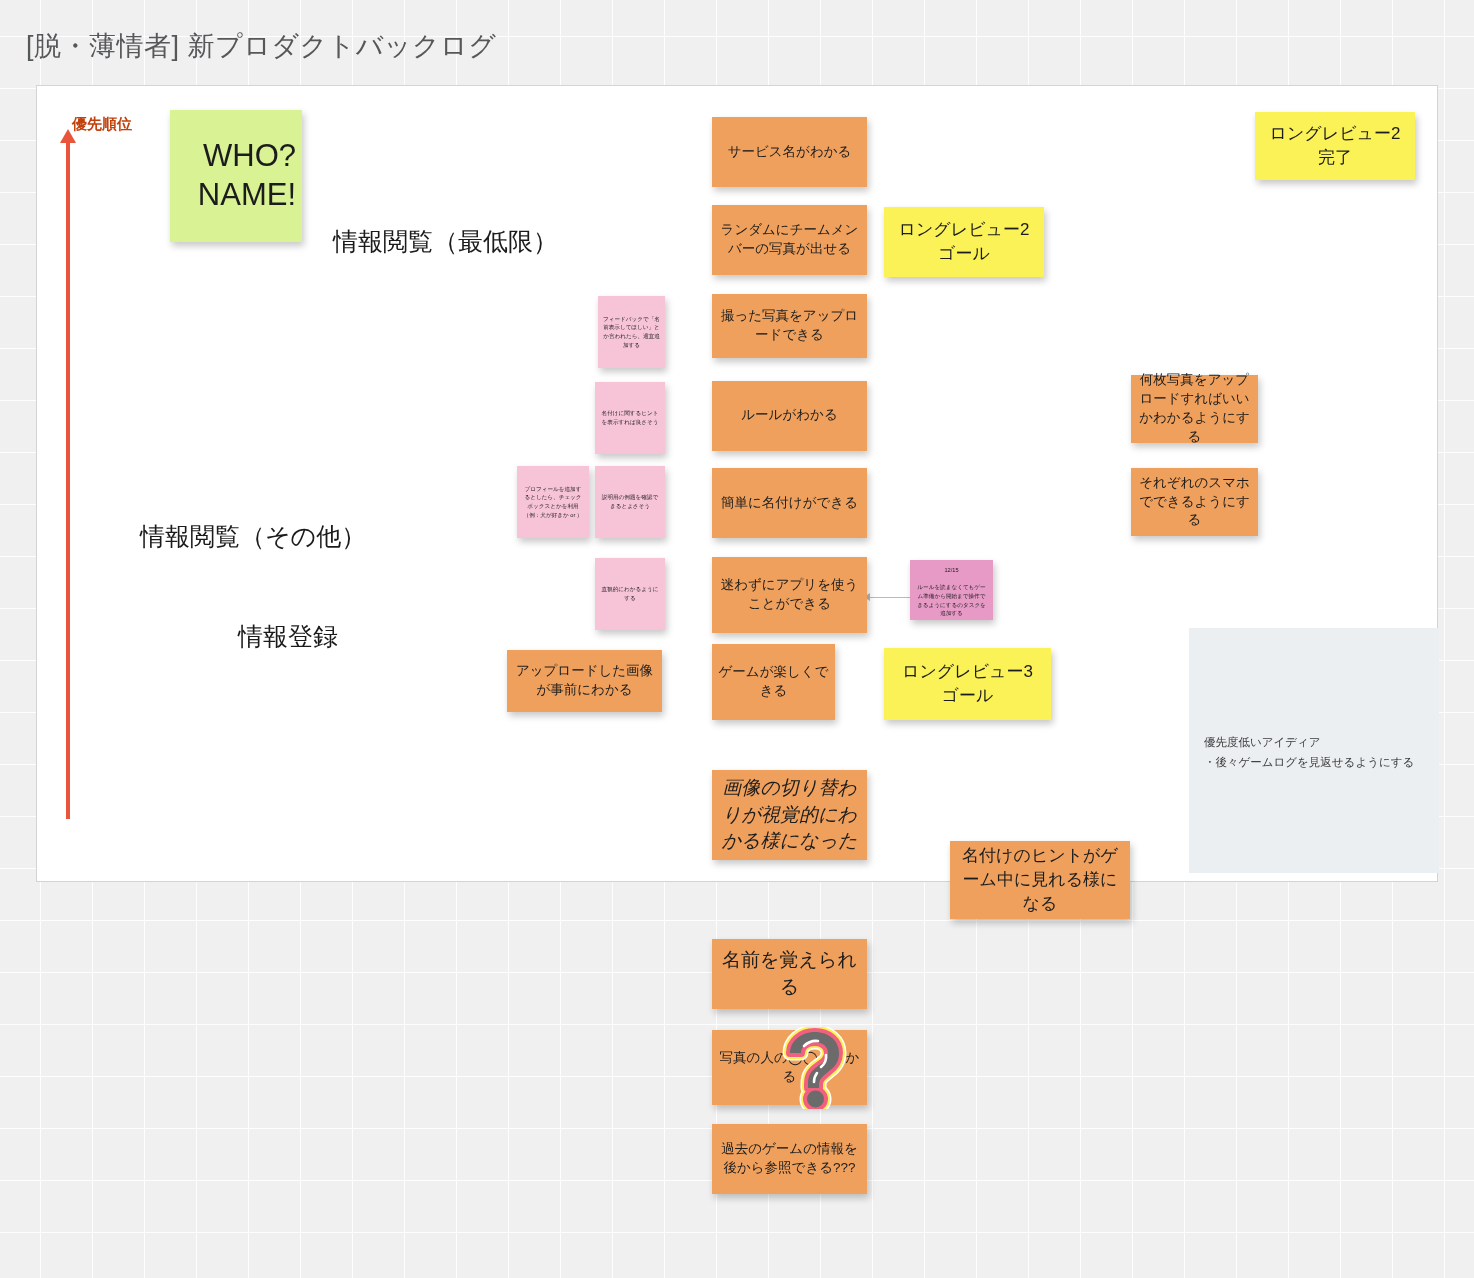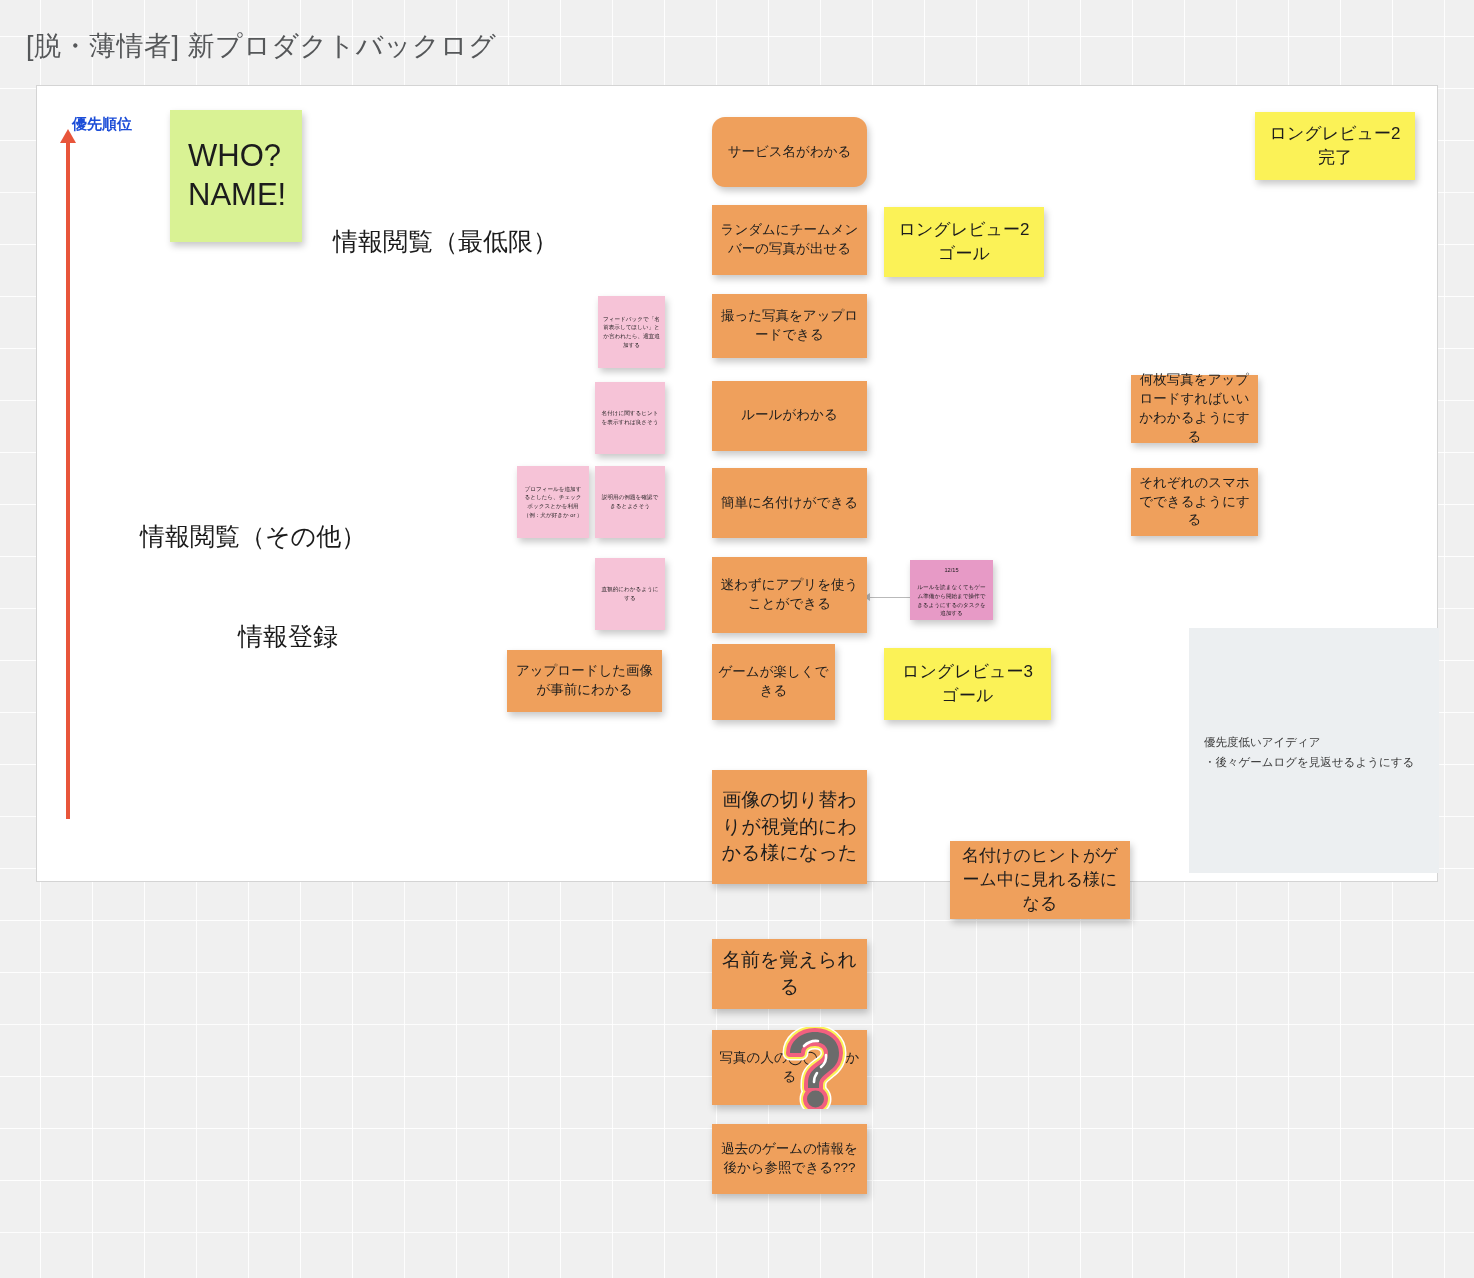--- a/index.html
+++ b/index.html
@@ -80,21 +80,21 @@
     border-right: 8px solid transparent;
     border-bottom: 14px solid #e8553a;
     z-index: 5;
   }
   #priority-label {
     position: absolute;
     left: 72px;
     top: 115px;
     font-size: 15px;
     font-weight: bold;
-    color: #1d4ed8;
+    color: #c2410c;
     white-space: nowrap;
     z-index: 5;
   }
 
   
   .section-heading {
     position: absolute;
     font-size: 25px;
     color: #1b1b1b;
     white-space: nowrap;
@@ -128,21 +128,21 @@
   .fs-6  { font-size: 5.6px; line-height: 1.55; }
 
   
   #note-who-name {
     left: 170px;
     top: 110px;
     width: 132px;
     height: 132px;
     background: #d9f294;
     font-size: 31px;
-    text-align: left;
+    text-align: right;
     justify-content: flex-start;
     align-items: center;
     padding-left: 18px;
     line-height: 1.25;
   }
 
   
   #connector-line {
     position: absolute;
     left: 866px;
@@ -211,35 +211,35 @@
 <div class="section-heading" style="left:140px; top:520px;">情報閲覧（その他）</div>
 <div class="section-heading" style="left:238px; top:620px;">情報登録</div>
 
 <div class="note" id="note-who-name">
   <span>
     <span>WHO?</span>
     <span>NAME!</span>
   </span>
 </div>
 
-<div class="note note-orange fs-14" style="left:712px; top:117px; width:155px; height:70px;border-radius:13px;">サービス名がわかる</div>
+<div class="note note-orange fs-14" style="left:712px; top:117px; width:155px; height:70px;">サービス名がわかる</div>
 
 <div class="note note-orange fs-14" style="left:712px; top:205px; width:155px; height:70px;">ランダムにチームメンバーの写真が出せる</div>
 
 <div class="note note-orange fs-14" style="left:712px; top:294px; width:155px; height:64px;">撮った写真をアップロードできる</div>
 
 <div class="note note-orange fs-14" style="left:712px; top:381px; width:155px; height:70px;font-family:Liberation Mono, monospace;">ルールがわかる</div>
 
 <div class="note note-orange fs-14" style="left:712px; top:468px; width:155px; height:70px;">簡単に名付けができる</div>
 
 <div class="note note-orange fs-14" style="left:712px; top:557px; width:155px; height:76px;">迷わずにアプリを使うことができる</div>
 
 <div class="note note-orange fs-14" style="left:712px; top:644px; width:123px; height:76px;">ゲームが楽しくできる</div>
 
-<div class="note note-orange fs-19" style="left:712px; top:770px; width:155px; height:114px;">画像の切り替わりが視覚的にわかる様になった</div>
+<div class="note note-orange fs-19" style="left:712px; top:770px; width:155px; height:90px;font-style:italic;">画像の切り替わりが視覚的にわかる様になった</div>
 
 <div id="connector-arrow"></div>
 <div id="connector-line"></div>
 
 <div class="note note-pink-dark fs-6" style="left:910px; top:560px; width:83px; height:60px; padding:6px 5px; align-items:flex-start;">
   <span>
     <span>12/15</span><br>
     <span>ルールを読まなくてもゲーム準備から開始まで操作できるようにするのタスクを追加する</span>
   </span>
 </div>

